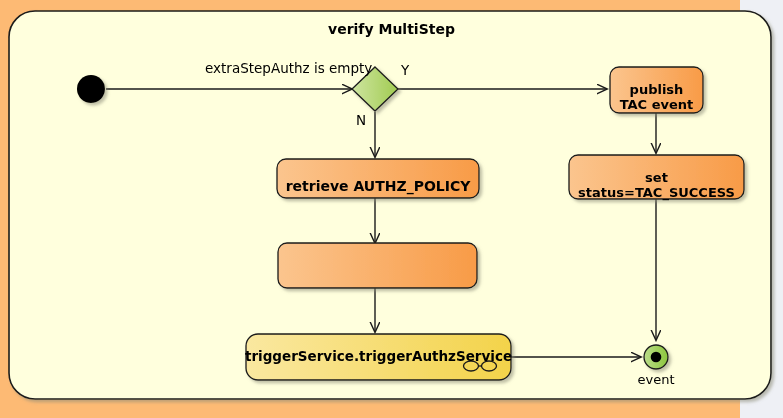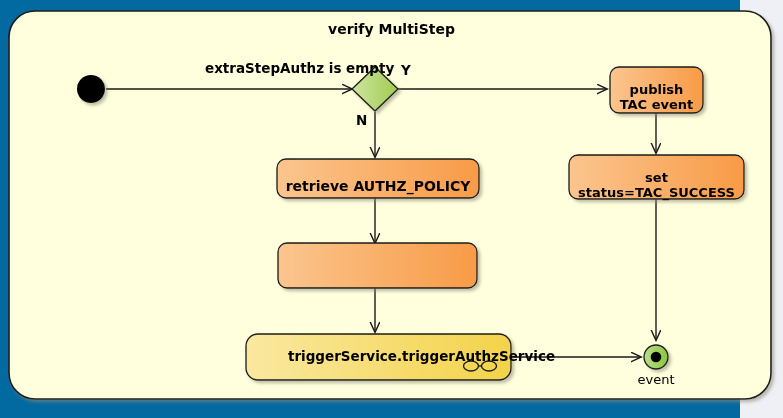--- a/index.html
+++ b/index.html
@@ -10,21 +10,21 @@
   body {
     width: 783px;
     height: 418px;
     font-family: "DejaVu Sans", sans-serif;
     overflow: hidden;
   }
   #diagram-root {
     position: relative;
     width: 740px;
     height: 418px;
-    background: #0369a1;
+    background: #fdba74;
   }
   svg.layer {
     position: absolute;
     left: 0;
     top: 0;
     width: 783px;
     height: 418px;
   }
   .node-label {
     position: absolute;
@@ -36,21 +36,21 @@
     font-weight: bold;
     color: #000000;
     pointer-events: none;
     line-height: 1.12;
     white-space: pre;
     margin-top: 8px;
   }
   .edge-label {
     position: absolute;
     font-family: "DejaVu Sans", sans-serif;
-    font-weight: bold;
+    font-weight: normal;
     color: #000000;
     white-space: pre;
   }
   .frame-title {
     position: absolute;
     font-family: "DejaVu Sans", sans-serif;
     font-weight: bold;
     color: #000000;
     white-space: pre;
   }
@@ -178,17 +178,17 @@
 
   <div class="node-label" style="left:610px; top:67px; width:93px; height:46px; font-size:13px;">publish
 TAC event</div>
 
   <div class="node-label" style="left:569px; top:156px; width:175px; height:44px; font-size:13px;">set
 status=TAC_SUCCESS</div>
 
   <div class="node-label" style="left:277px; top:159px; width:202px; height:39px; font-size:14px;">retrieve AUTHZ_POLICY</div>
 
 
-  <div class="node-label" style="left:246px; top:336px; width:265px; height:26px; font-size:13.5px;padding-left:43px;">triggerService.triggerAuthzService</div>
+  <div class="node-label" style="left:246px; top:336px; width:265px; height:26px; font-size:13.5px;">triggerService.triggerAuthzService</div>
 
   <div class="end-label" style="left:606px; top:372px; width:100px; text-align:center; font-size:13px;">event</div>
 
 </div>
 
 </body></html>

